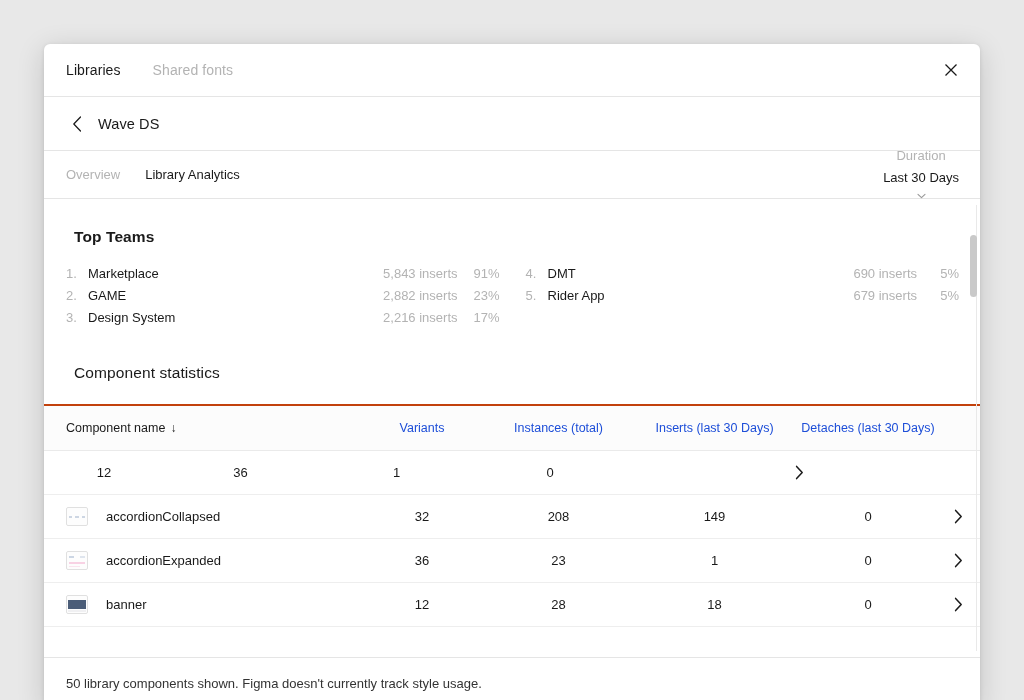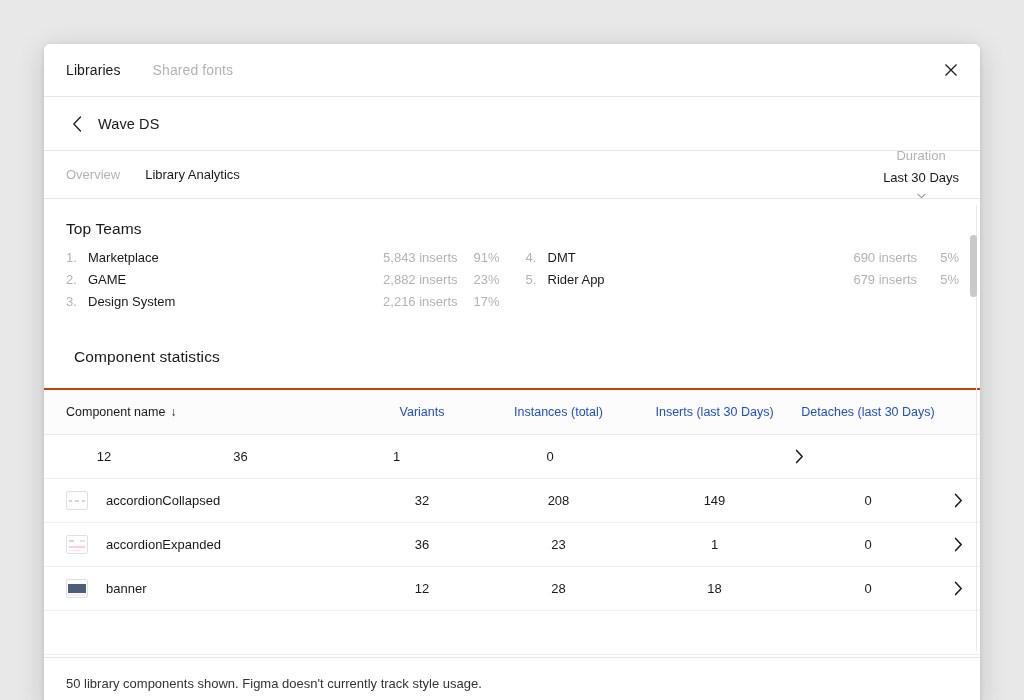--- a/index.html
+++ b/index.html
@@ -147,22 +147,22 @@
     position: absolute;
     inset: 0;
     overflow: hidden;
   }
 
   
   .section-title {
     font-size: 15.5px;
     color: #1a1a1a;
     padding: 21px 0 0 22px;
-    margin: 0;
-    font-weight: 400;
+    margin: 8px;
+    font-weight: 700;
     letter-spacing: 0.1px;
   }
   .teams-grid {
     display: flex;
     padding: 12px 21px 0 22px;
     gap: 0;
   }
   .teams-col {
     flex: 1 1 50%;
     min-width: 0;

